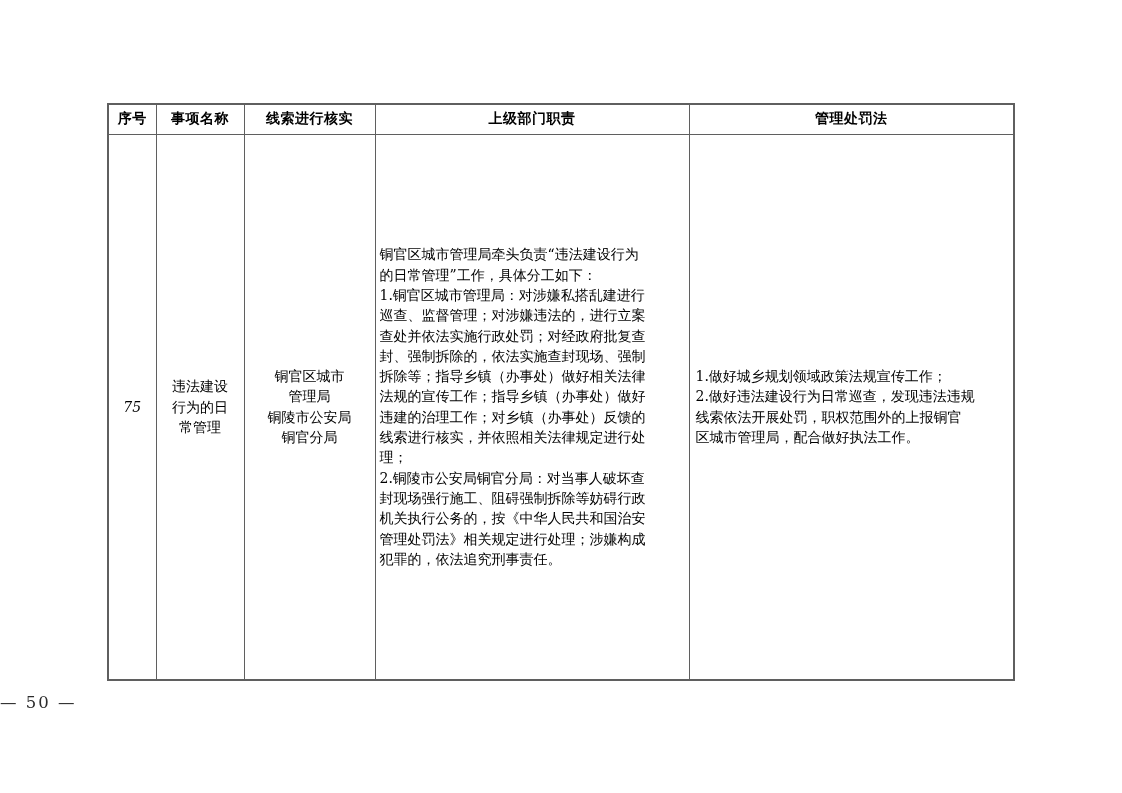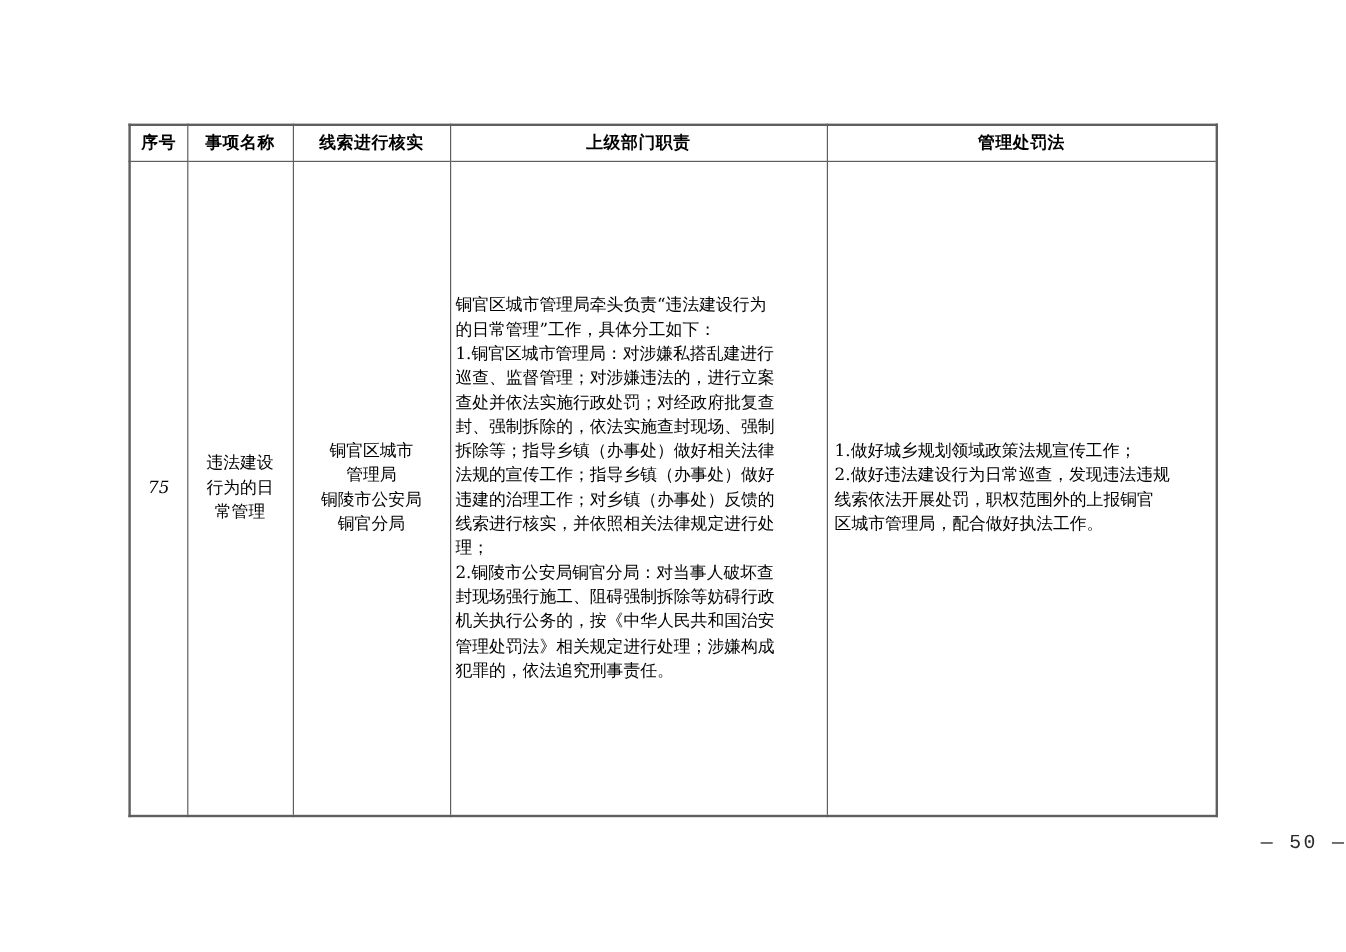--- a/index.html
+++ b/index.html
@@ -66,25 +66,24 @@
     text-align: left;
     white-space: pre-line;
     padding: 0 6px 0 6px;
     margin-left: 24px;
   }
   .footer {
     position: absolute;
     left: 0;
     top: 693px;
     width: 1122px;
-    text-align: right;
+    text-align: left;
     font-size: 16.5px;
     color: #2b2b2b;
     letter-spacing: 2px;
-    font-family: Liberation Mono, monospace;
   }
 </style>
 </head>
 <body>
 
 <div class="page">
 
   <table class="doc-table">
     <colgroup>
       <col style="width:48px">

